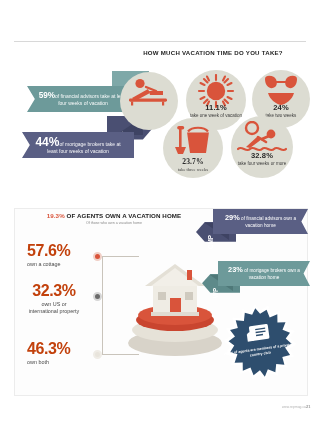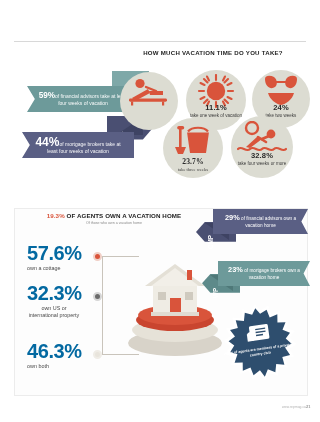--- a/index.html
+++ b/index.html
@@ -111,21 +111,21 @@
     position:absolute;left:14px;top:212px;width:200px;
     text-align:center;font-size:6.2px;font-weight:bold;color:#1b1b1b;letter-spacing:.1px;
   }
   .panel-title .hl{color:#d9543b;}
   .panel-sub{
     position:absolute;left:14px;top:221px;width:200px;
     text-align:center;font-size:3.6px;color:#8a8a8a;
   }
 
   .stat{position:absolute;left:27px;}
-  .stat .num{font-size:20px;font-weight:bold;color:#0369a1;letter-spacing:-.4px;line-height:1;}
+  .stat .num{font-size:16px;font-weight:bold;color:#c2410c;letter-spacing:-.4px;line-height:1;}
   .stat .lbl{font-size:5.4px;color:#4a4a4a;line-height:1.22;margin-top:2px;}
   .s1{top:243px;}
   .s2{top:283px;text-align:center;}
   .s3{top:341px;}
 
   .dot{position:absolute;border-radius:50%;box-sizing:border-box;}
   .dot-red{left:93px;top:252px;width:9px;height:9px;background:#d9543b;border:2px solid #f0cfc6;}
   .dot-gray{left:93px;top:292px;width:9px;height:9px;background:#6b6b6b;border:2px solid #d6d6d6;}
   .dot-pale{left:93px;top:350px;width:9px;height:9px;background:#e8e4dc;border:2px solid #efece6;}
 

